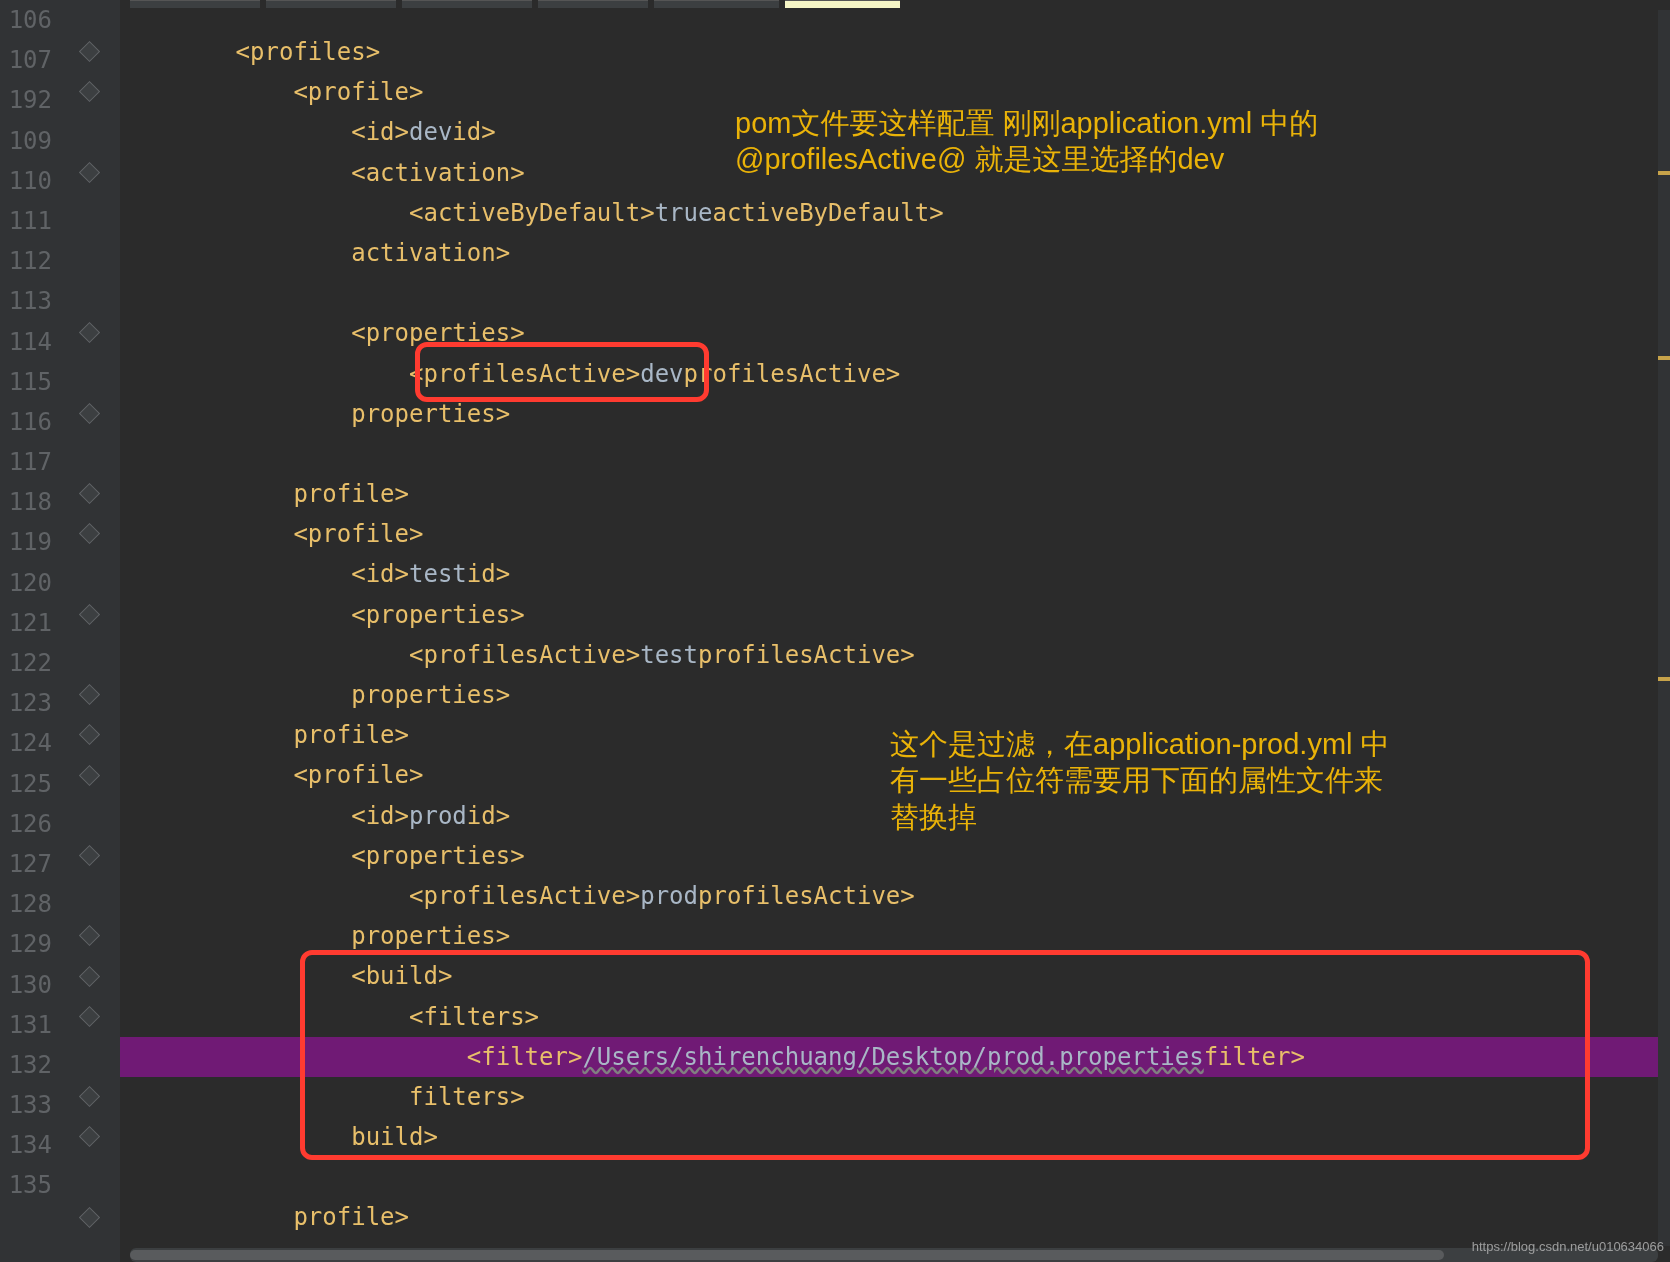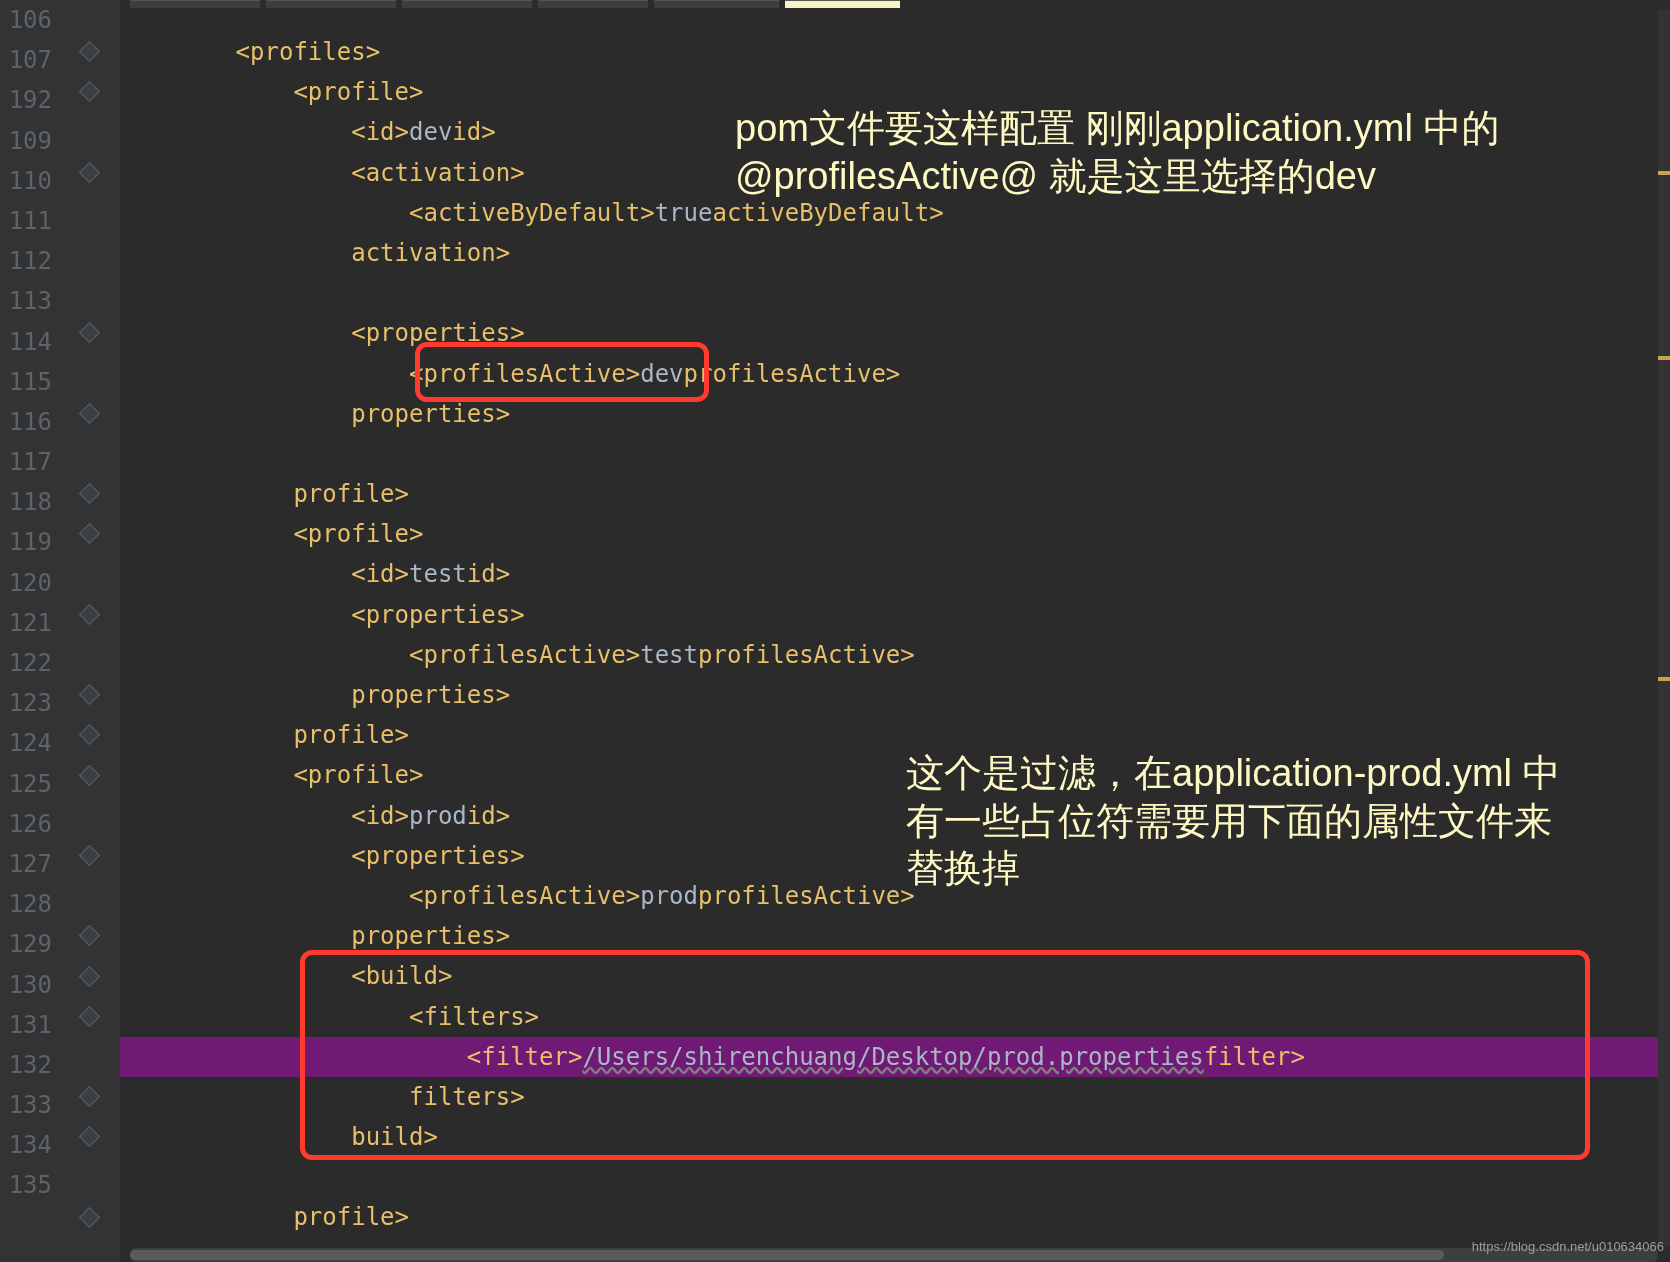--- a/index.html
+++ b/index.html
@@ -75,23 +75,23 @@
   .crumb {
     background: #3c3f41;
     height: 8px;
     width: 130px;
     border-top: 1px solid #555;
   }
   .crumb.last { background: #f5f5c6; width: 115px;}
   
   .annotation {
     position: absolute;
-    color: #fef9c3;
+    color: #eab308;
     font-family: -apple-system, "PingFang SC", sans-serif;
-    font-size: 38px;
+    font-size: 29px;
     font-weight: 500;
     line-height: 1.25;
     z-index: 10;
   }
   .redbox {
     position: absolute;
     border: 5px solid #ff3b30;
     border-radius: 12px;
     z-index: 9;
     pointer-events: none;
@@ -204,21 +204,21 @@
       <div class="fold-mark" style="top: 1008.8px;"></div>
       <div class="fold-mark" style="top: 1089.2px;"></div>
       <div class="fold-mark" style="top: 1129.4px;"></div>
       <div class="fold-mark" style="top: 1209.8px;"></div>
     </div>
   <div class="code-area" id="code" style="padding-top:32px"><div class="line"><span class="text">        </span><span class="bracket">&lt;</span><span class="tag">profiles</span><span class="bracket">&gt;</span></div><div class="line"><span class="text">            </span><span class="bracket">&lt;</span><span class="tag">profile</span><span class="bracket">&gt;</span></div><div class="line"><span class="text">                </span><span class="bracket">&lt;</span><span class="tag">id</span><span class="bracket">&gt;</span><span class="text">dev</span><span class="bracket"><span class="tag">id</span><span class="bracket">&gt;</span></span></div><div class="line"><span class="text">                </span><span class="bracket">&lt;</span><span class="tag">activation</span><span class="bracket">&gt;</span></div><div class="line"><span class="text">                    </span><span class="bracket">&lt;</span><span class="tag">activeByDefault</span><span class="bracket">&gt;</span><span class="text">true</span><span class="bracket"><span class="tag">activeByDefault</span><span class="bracket">&gt;</span></span></div><div class="line"><span class="text">                </span><span class="bracket"><span class="tag">activation</span><span class="bracket">&gt;</span></span></div><div class="line"></div><div class="line"><span class="text">                </span><span class="bracket">&lt;</span><span class="tag">properties</span><span class="bracket">&gt;</span></div><div class="line"><span class="text">                    </span><span class="bracket">&lt;</span><span class="tag">profilesActive</span><span class="bracket">&gt;</span><span class="text">dev</span><span class="bracket"><span class="tag">profilesActive</span><span class="bracket">&gt;</span></span></div><div class="line"><span class="text">                </span><span class="bracket"><span class="tag">properties</span><span class="bracket">&gt;</span></span></div><div class="line"></div><div class="line"><span class="text">            </span><span class="bracket"><span class="tag">profile</span><span class="bracket">&gt;</span></span></div><div class="line"><span class="text">            </span><span class="bracket">&lt;</span><span class="tag">profile</span><span class="bracket">&gt;</span></div><div class="line"><span class="text">                </span><span class="bracket">&lt;</span><span class="tag">id</span><span class="bracket">&gt;</span><span class="text">test</span><span class="bracket"><span class="tag">id</span><span class="bracket">&gt;</span></span></div><div class="line"><span class="text">                </span><span class="bracket">&lt;</span><span class="tag">properties</span><span class="bracket">&gt;</span></div><div class="line"><span class="text">                    </span><span class="bracket">&lt;</span><span class="tag">profilesActive</span><span class="bracket">&gt;</span><span class="text">test</span><span class="bracket"><span class="tag">profilesActive</span><span class="bracket">&gt;</span></span></div><div class="line"><span class="text">                </span><span class="bracket"><span class="tag">properties</span><span class="bracket">&gt;</span></span></div><div class="line"><span class="text">            </span><span class="bracket"><span class="tag">profile</span><span class="bracket">&gt;</span></span></div><div class="line"><span class="text">            </span><span class="bracket">&lt;</span><span class="tag">profile</span><span class="bracket">&gt;</span></div><div class="line"><span class="text">                </span><span class="bracket">&lt;</span><span class="tag">id</span><span class="bracket">&gt;</span><span class="text">prod</span><span class="bracket"><span class="tag">id</span><span class="bracket">&gt;</span></span></div><div class="line"><span class="text">                </span><span class="bracket">&lt;</span><span class="tag">properties</span><span class="bracket">&gt;</span></div><div class="line"><span class="text">                    </span><span class="bracket">&lt;</span><span class="tag">profilesActive</span><span class="bracket">&gt;</span><span class="text">prod</span><span class="bracket"><span class="tag">profilesActive</span><span class="bracket">&gt;</span></span></div><div class="line"><span class="text">                </span><span class="bracket"><span class="tag">properties</span><span class="bracket">&gt;</span></span></div><div class="line"><span class="text">                </span><span class="bracket">&lt;</span><span class="tag">build</span><span class="bracket">&gt;</span></div><div class="line"><span class="text">                    </span><span class="bracket">&lt;</span><span class="tag">filters</span><span class="bracket">&gt;</span></div><div class="line highlight-line"><span class="text">                        </span><span class="bracket">&lt;</span><span class="tag">filter</span><span class="bracket">&gt;</span><span class="text underline">/Users/shirenchuang/Desktop/prod.properties</span><span class="bracket"><span class="tag">filter</span><span class="bracket">&gt;</span></span></div><div class="line"><span class="text">                    </span><span class="bracket"><span class="tag">filters</span><span class="bracket">&gt;</span></span></div><div class="line"><span class="text">                </span><span class="bracket"><span class="tag">build</span><span class="bracket">&gt;</span></span></div><div class="line"></div><div class="line"><span class="text">            </span><span class="bracket"><span class="tag">profile</span><span class="bracket">&gt;</span></span></div></div>
 </div>
 
 <div class="annotation" style="top:105px; left:735px; white-space:pre-line;">pom文件要这样配置   刚刚application.yml 中的
 @profilesActive@ 就是这里选择的dev</div>
-<div class="annotation" style="top:750px; left:890px; white-space:pre-line;margin-left:16px;">这个是过滤，在application-prod.yml 中
+<div class="annotation" style="top:726px; left:890px; white-space:pre-line;">这个是过滤，在application-prod.yml 中
 有一些占位符需要用下面的属性文件来
 替换掉</div>
 
 <div class="redbox" style="top:342px; left:415px; width:294px; height:60px;"></div>
 <div class="redbox" style="top:950px; left:300px; width:1290px; height:210px;"></div>
 
 <div class="minimap-strip">
   <div class="err" style="top:13%"></div>
   <div class="err" style="top:28%"></div>
   <div class="err" style="top:54%"></div>

